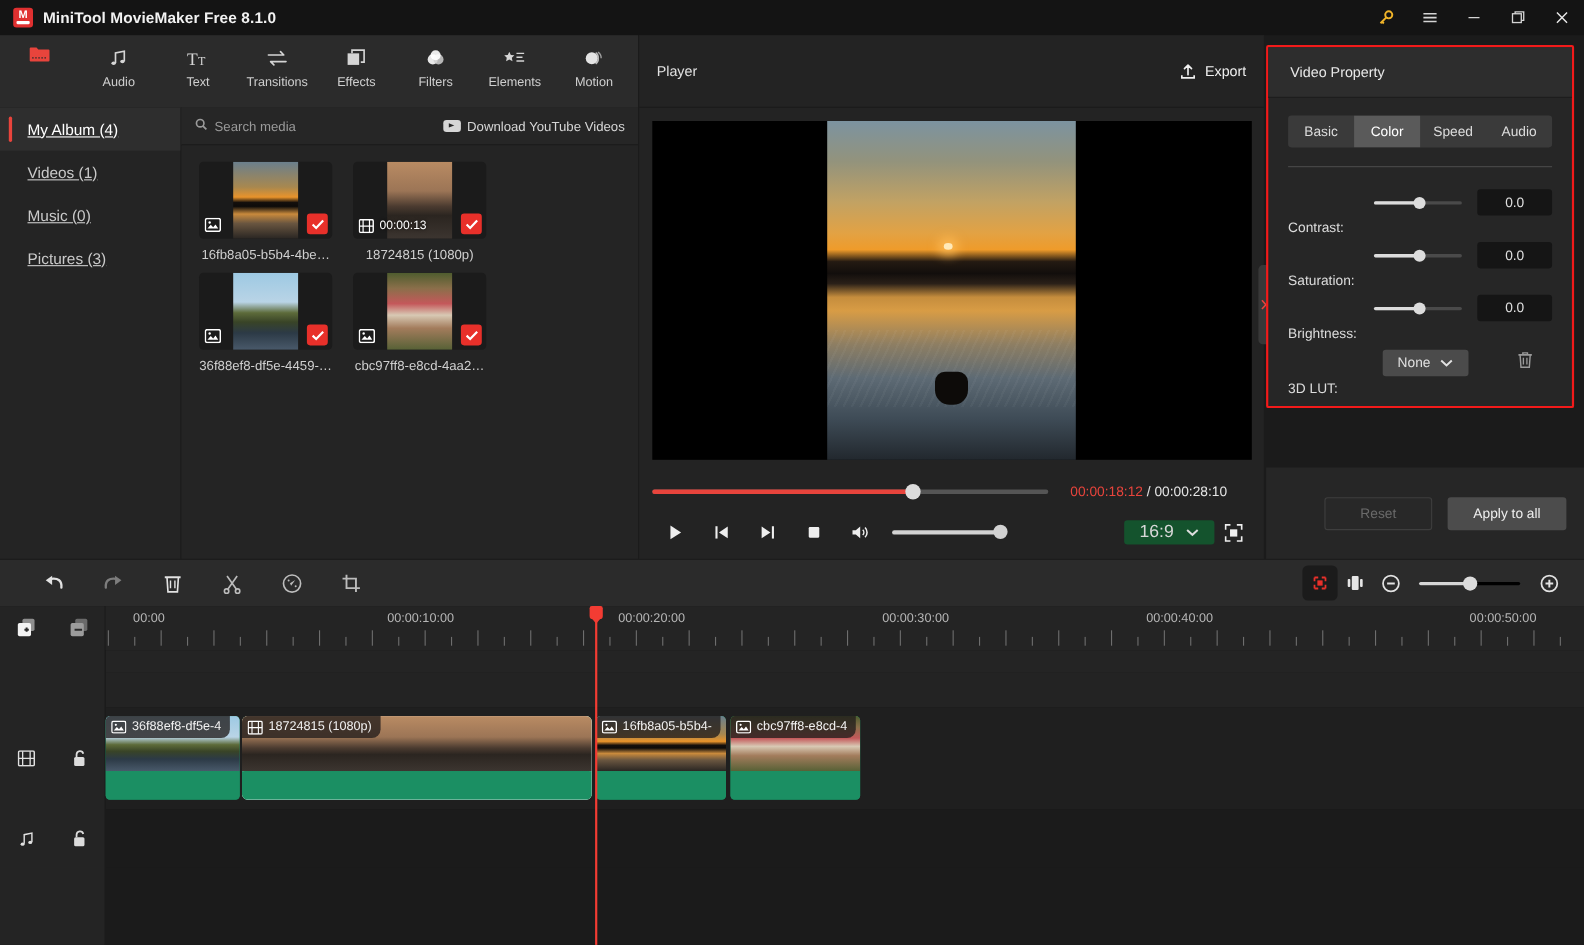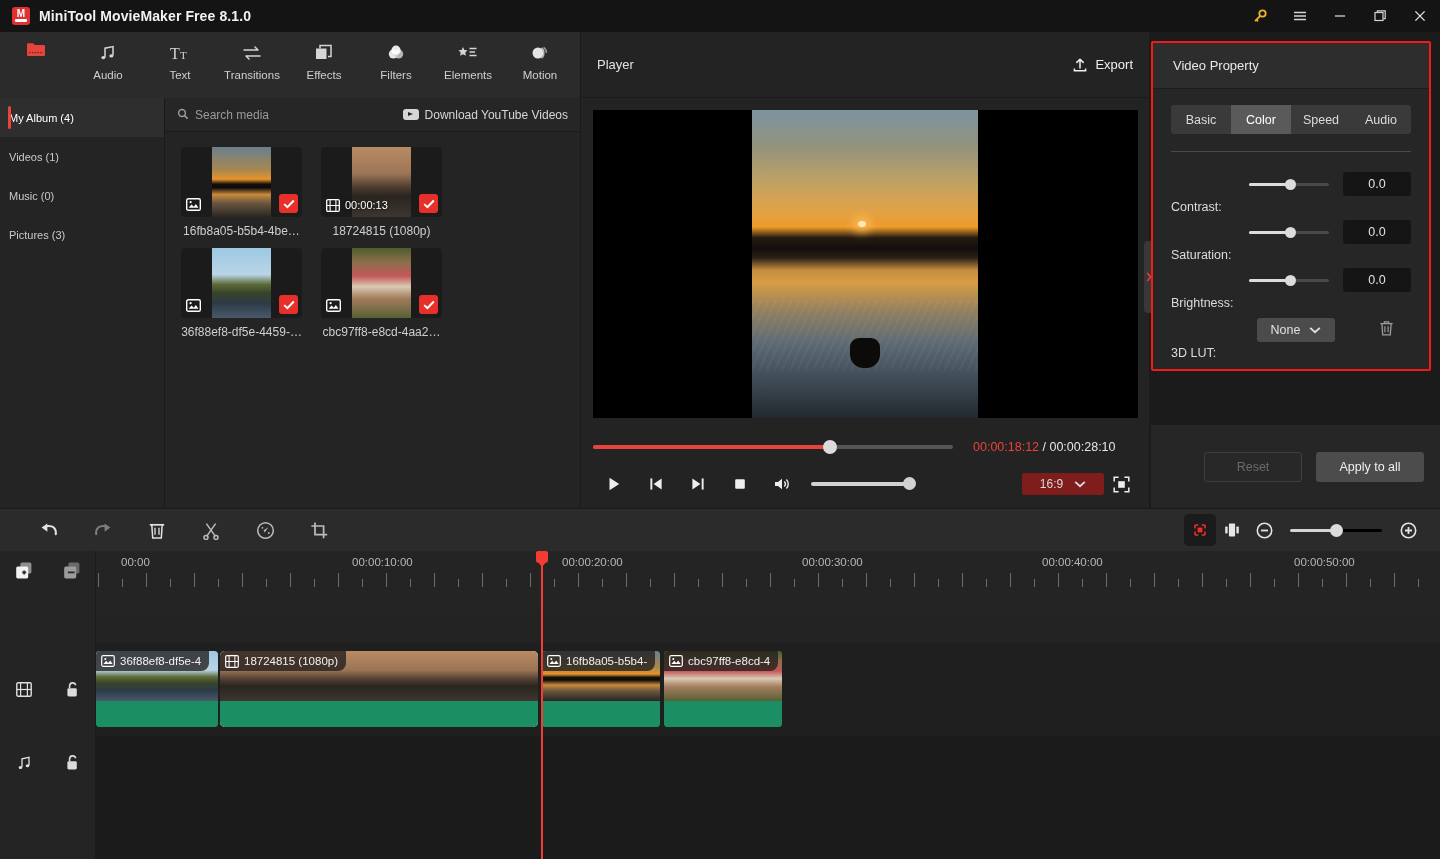--- a/index.html
+++ b/index.html
@@ -51,21 +51,21 @@
   .tool.active { color: #e8443c; gap: 37px; }
   .tool-label { line-height: 14px; white-space: nowrap; }
 
   
   .album {
     position: absolute; left: 0; top: 98px; width: 165px; height: 410px;
     background: #242424; border-right: 1px solid #1a1a1a;
   }
   .album-item {
     position: relative; height: 39px; display: flex; align-items: center;
-    padding-left: 9px; font-size: 11px; color: #cacaca; cursor: default;
+    padding-left: 25px; font-size: 14px; color: #cacaca; cursor: default; text-decoration: underline;
   }
   .album-item.sel { background: #2e2e2e; color: #fff; }
   .album-item.sel:before {
     content: ""; position: absolute; left: 8px; top: 8px; width: 3px; height: 23px;
     background: #e8443c; border-radius: 2px;
   }
 
   
   .mediapane {
     position: absolute; left: 165px; top: 98px; width: 415px; height: 410px;
@@ -177,22 +177,22 @@
   .tcodes .cur { color: #e8443c; }
 
   .ctrls {
     position: absolute; left: 12px; top: 436px; width: 545px; height: 32px;
     display: flex; align-items: center;
   }
   .cbtn { width: 42px; height: 32px; display: flex; align-items: center; justify-content: center; cursor: default; }
   .vol { position: relative; width: 100px; height: 4px; background: #d2d2d2; border-radius: 2px; margin-left: 8px; }
   .vol-knob { position: absolute; right: -5px; top: -5px; width: 13px; height: 13px; background: #d2d2d2; border-radius: 50%; }
   .ratio {
-    margin-left: auto; width: 82px; height: 22px; background: #7f1d1d; border-radius: 3px;
-    display: flex; align-items: center; justify-content: center; font-size: 12px; color: #d8d8d8;
+    margin-left: auto; width: 82px; height: 22px; background: #14532d; border-radius: 3px;
+    display: flex; align-items: center; justify-content: center; font-size: 16px; color: #d8d8d8;
     cursor: default;
   }
   .ratio .cv { margin-left: 11px; }
   .fs { width: 34px; height: 30px; display: flex; align-items: center; justify-content: center; cursor: default; }
 
   
   .prop {
     position: absolute; left: 1151px; top: 41px; width: 280px; height: 330px;
     background: #262626; border: 2px solid #f31a1a; border-radius: 2px;
   }
@@ -835,21 +835,21 @@
         </div>
       </div>
     </div>
 
     <div class="ruler">
       <div class="rlabel" style="left:8px">00:00</div>
       <div class="rlabel" style="left:239px">00:00:10:00</div>
       <div class="rlabel" style="left:449px">00:00:20:00</div>
       <div class="rlabel" style="left:689px">00:00:30:00</div>
       <div class="rlabel" style="left:929px">00:00:40:00</div>
-      <div class="rlabel" style="left:1181px">00:00:50:00</div>
+      <div class="rlabel" style="left:1223px">00:00:50:00</div>
       <div id="ticks">
           <div class="tick maj" style="left:2px"></div>
           <div class="tick min" style="left:26px"></div>
           <div class="tick maj" style="left:50px"></div>
           <div class="tick min" style="left:74px"></div>
           <div class="tick maj" style="left:98px"></div>
           <div class="tick min" style="left:122px"></div>
           <div class="tick maj" style="left:146px"></div>
           <div class="tick min" style="left:170px"></div>
           <div class="tick maj" style="left:194px"></div>

